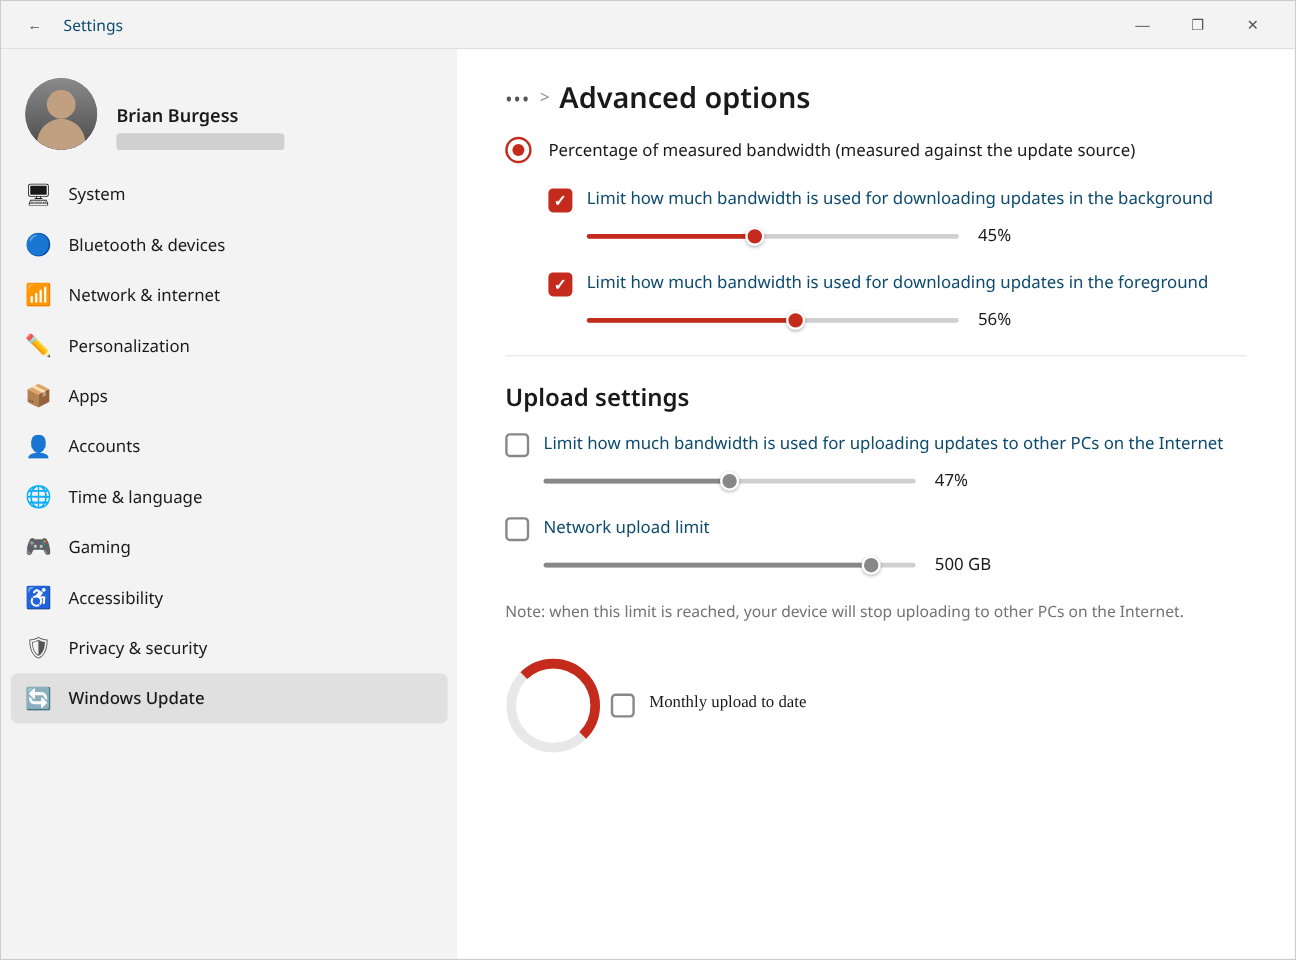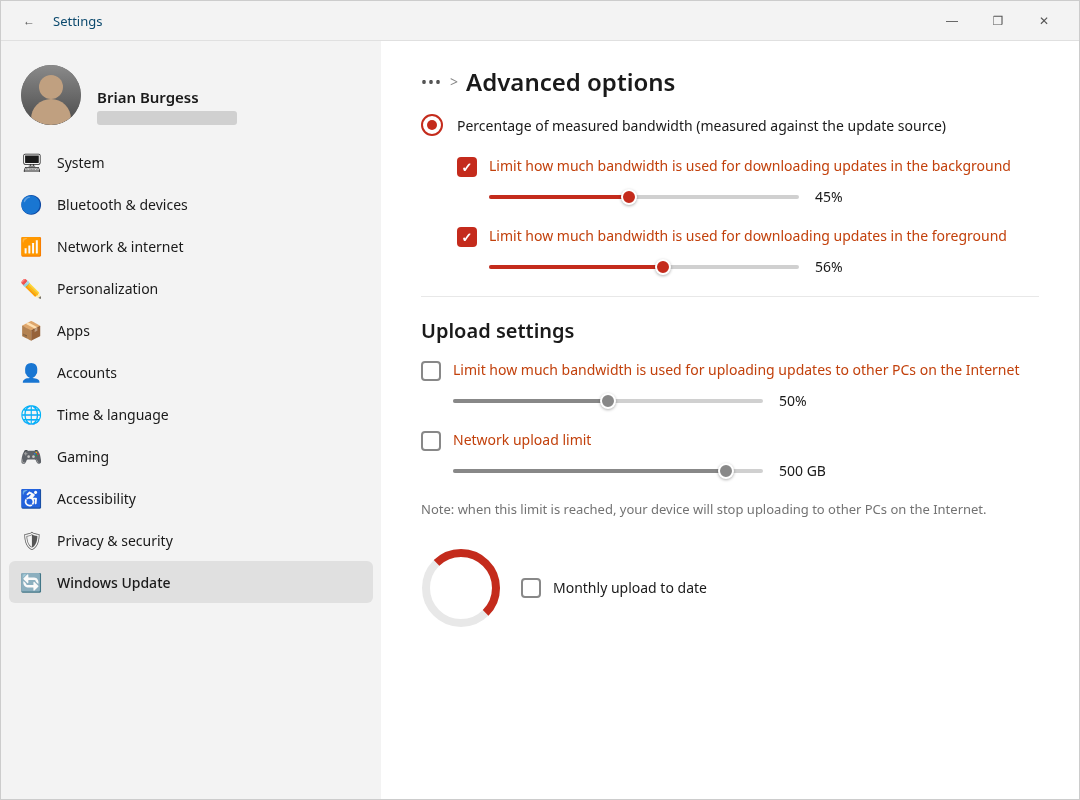--- a/index.html
+++ b/index.html
@@ -289,21 +289,21 @@
       flex-shrink: 0;
       margin-top: 1px;
     }
     .checkbox-check {
       color: white;
       font-size: 13px;
       font-weight: bold;
     }
     .checkbox-label {
       font-size: 14px;
-      color: #c2410c;
+      color: #0c4a6e;
       line-height: 1.4;
     }
 
     .slider-row {
       display: flex;
       align-items: center;
       gap: 16px;
       margin-left: 32px;
       margin-bottom: 4px;
     }
@@ -363,22 +363,23 @@
     .divider {
       height: 1px;
       background: #e8e8e8;
       margin: 8px 0 20px 0;
     }
 
     
     .bottom-partial {
       display: flex;
       align-items: center;
-      gap: 20px;
+      gap: 8px;
       margin-top: 12px;
+      font-family: Liberation Serif, serif;
     }
     .pie-partial {
       width: 80px;
       height: 80px;
       position: relative;
       overflow: hidden;
     }
     .pie-svg {
       width: 80px;
       height: 80px;
@@ -535,21 +536,21 @@
         <div class="option-block" style="margin-left:0;">
           <div class="checkbox-row">
             <div class="checkbox-unchecked"></div>
             <span class="checkbox-label">Limit how much bandwidth is used for uploading updates to other PCs on the Internet</span>
           </div>
           <div class="slider-row" style="margin-left:32px;">
             <div class="slider-track">
               <div class="slider-fill slider-fill-gray" style="width:50%;"></div>
               <div class="slider-thumb slider-thumb-gray" style="left:calc(50% - 8px);"></div>
             </div>
-            <span class="slider-value">50%</span>
+            <span class="slider-value">47%</span>
           </div>
         </div>
 
         <div class="option-block" style="margin-left:0; margin-top:12px;">
           <div class="checkbox-row">
             <div class="checkbox-unchecked"></div>
             <span class="checkbox-label">Network upload limit</span>
           </div>
           <div class="slider-row" style="margin-left:32px;">
             <div class="slider-track">

